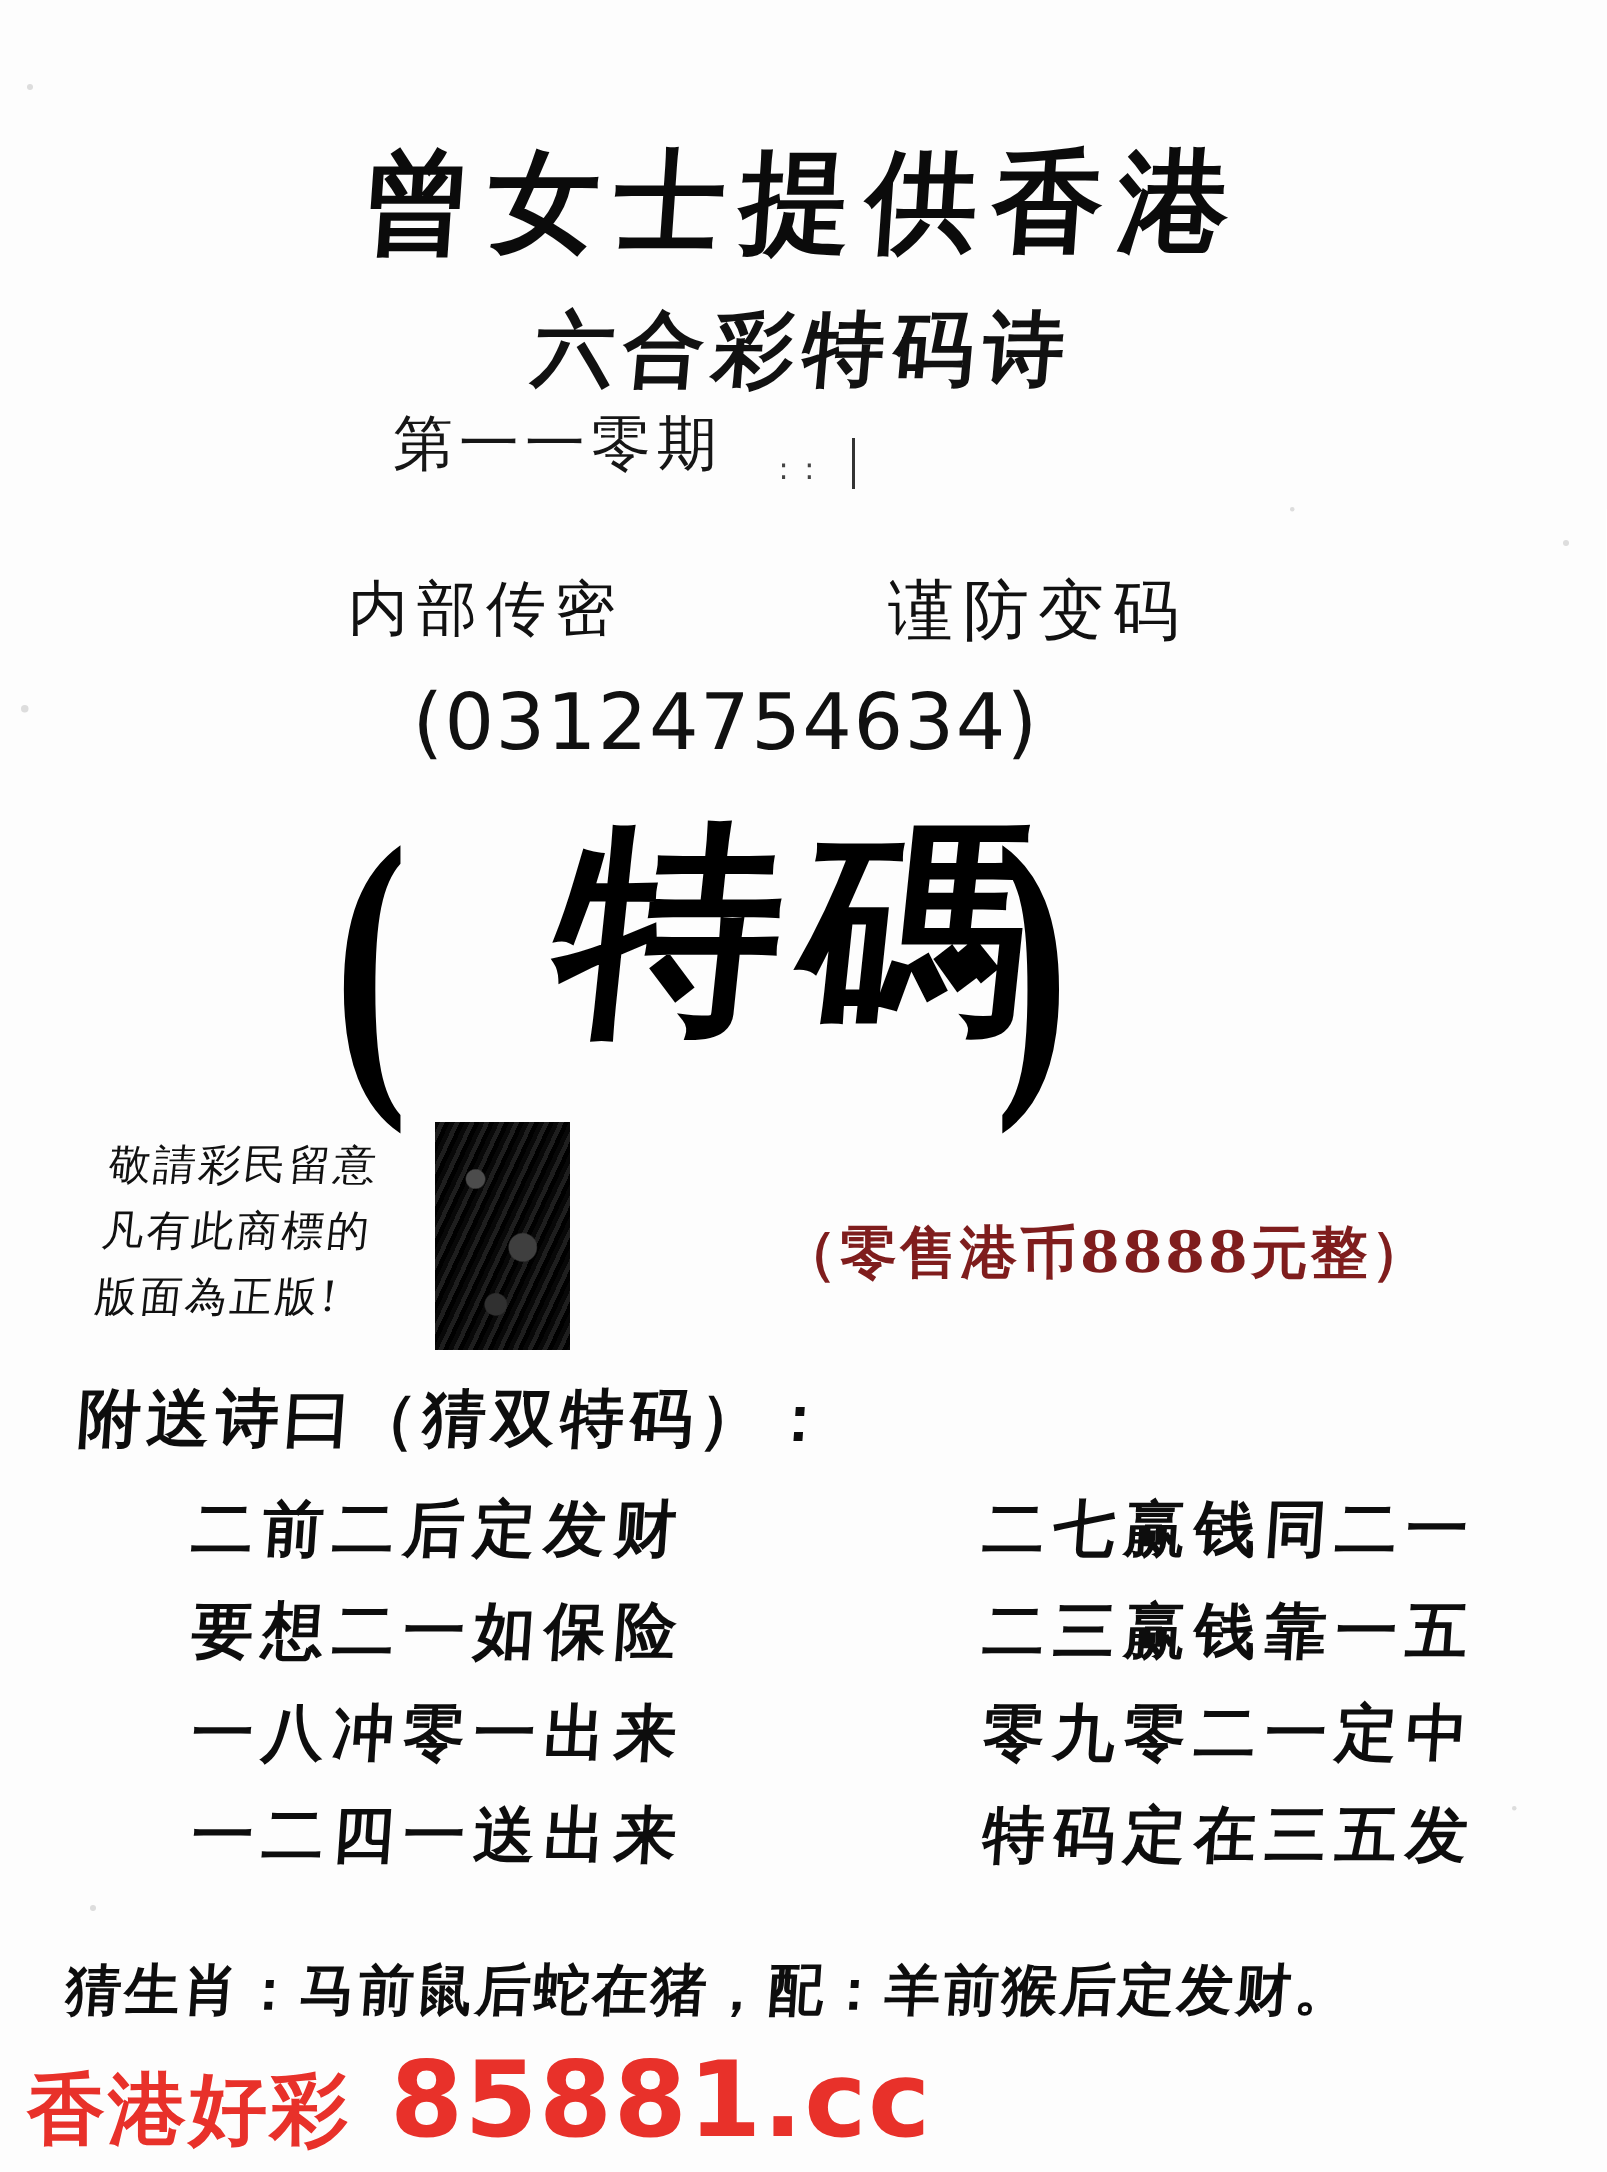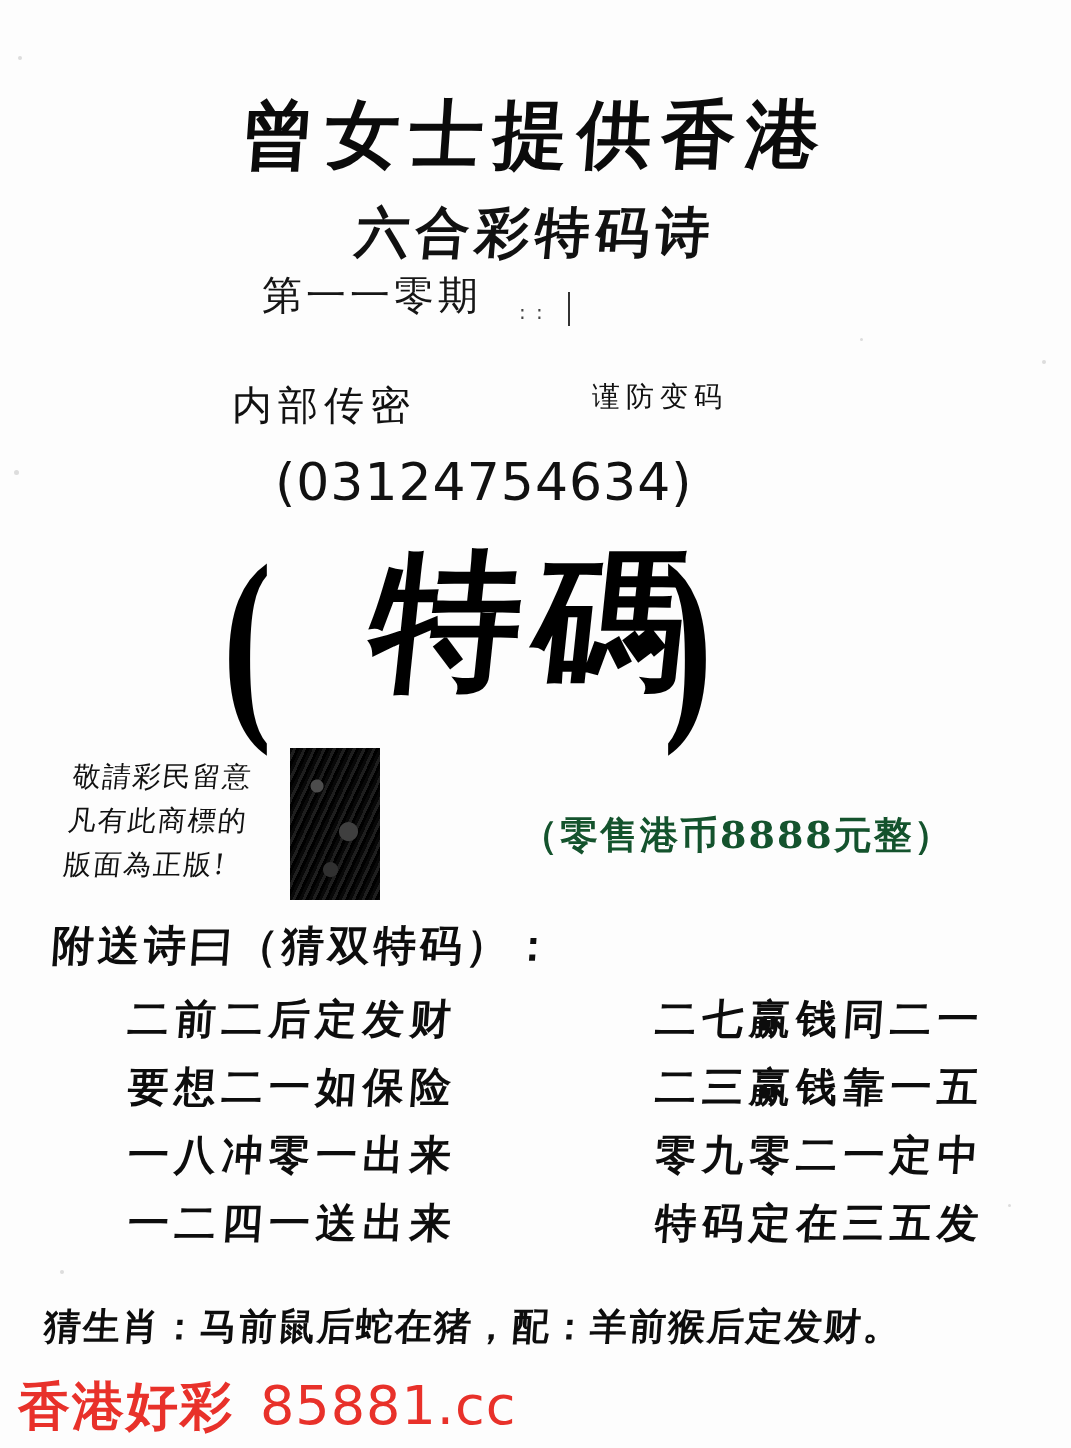--- a/index.html
+++ b/index.html
@@ -87,21 +87,21 @@
     font-family: "DejaVu Serif", serif;
     font-size: 40px;
     letter-spacing: 6px;
     margin-left: 34px;
   }
   .subline-right {
     position: absolute;
     top: 378px;
     left: 592px;
     font-family: "DejaVu Serif", serif;
-    font-size: 28px;
+    font-size: 44px;
     letter-spacing: 6px;
   }
   .code-number {
     position: absolute;
     top: 452px;
     left: 275px;
     font-family: "DejaVu Sans", sans-serif;
     font-size: 52px;
     letter-spacing: 1px;
     color: #111;
@@ -162,21 +162,21 @@
     filter: contrast(1.2);
   }
   .price {
     position: absolute;
     top: 810px;
     left: 520px;
     font-family: "DejaVu Serif", serif;
     font-weight: bold;
     font-size: 38px;
     letter-spacing: 2px;
-    color: #14532d;
+    color: #7f1d1d;
   }
 
   .poem-head {
     position: absolute;
     top: 918px;
     left: 52px;
     font-family: "DejaVu Serif", serif;
     font-weight: bold;
     font-size: 42px;
     letter-spacing: 4px;
@@ -238,22 +238,22 @@
   }
   .wm-cn {
     font-family: "DejaVu Sans", sans-serif;
     font-weight: bold;
     font-size: 52px;
     color: #e8312a;
     letter-spacing: 2px;
   }
   .wm-num {
     font-family: "DejaVu Sans", sans-serif;
-    font-weight: normal;
-    font-size: 54px;
+    font-weight: bold;
+    font-size: 70px;
     color: #e8312a;
     letter-spacing: 1px;
   }
 </style>
 </head>
 <body>
 
 <div class="page">
 
   <div class="speckle" style="left:18px;top:56px;width:4px;height:4px;"></div>

